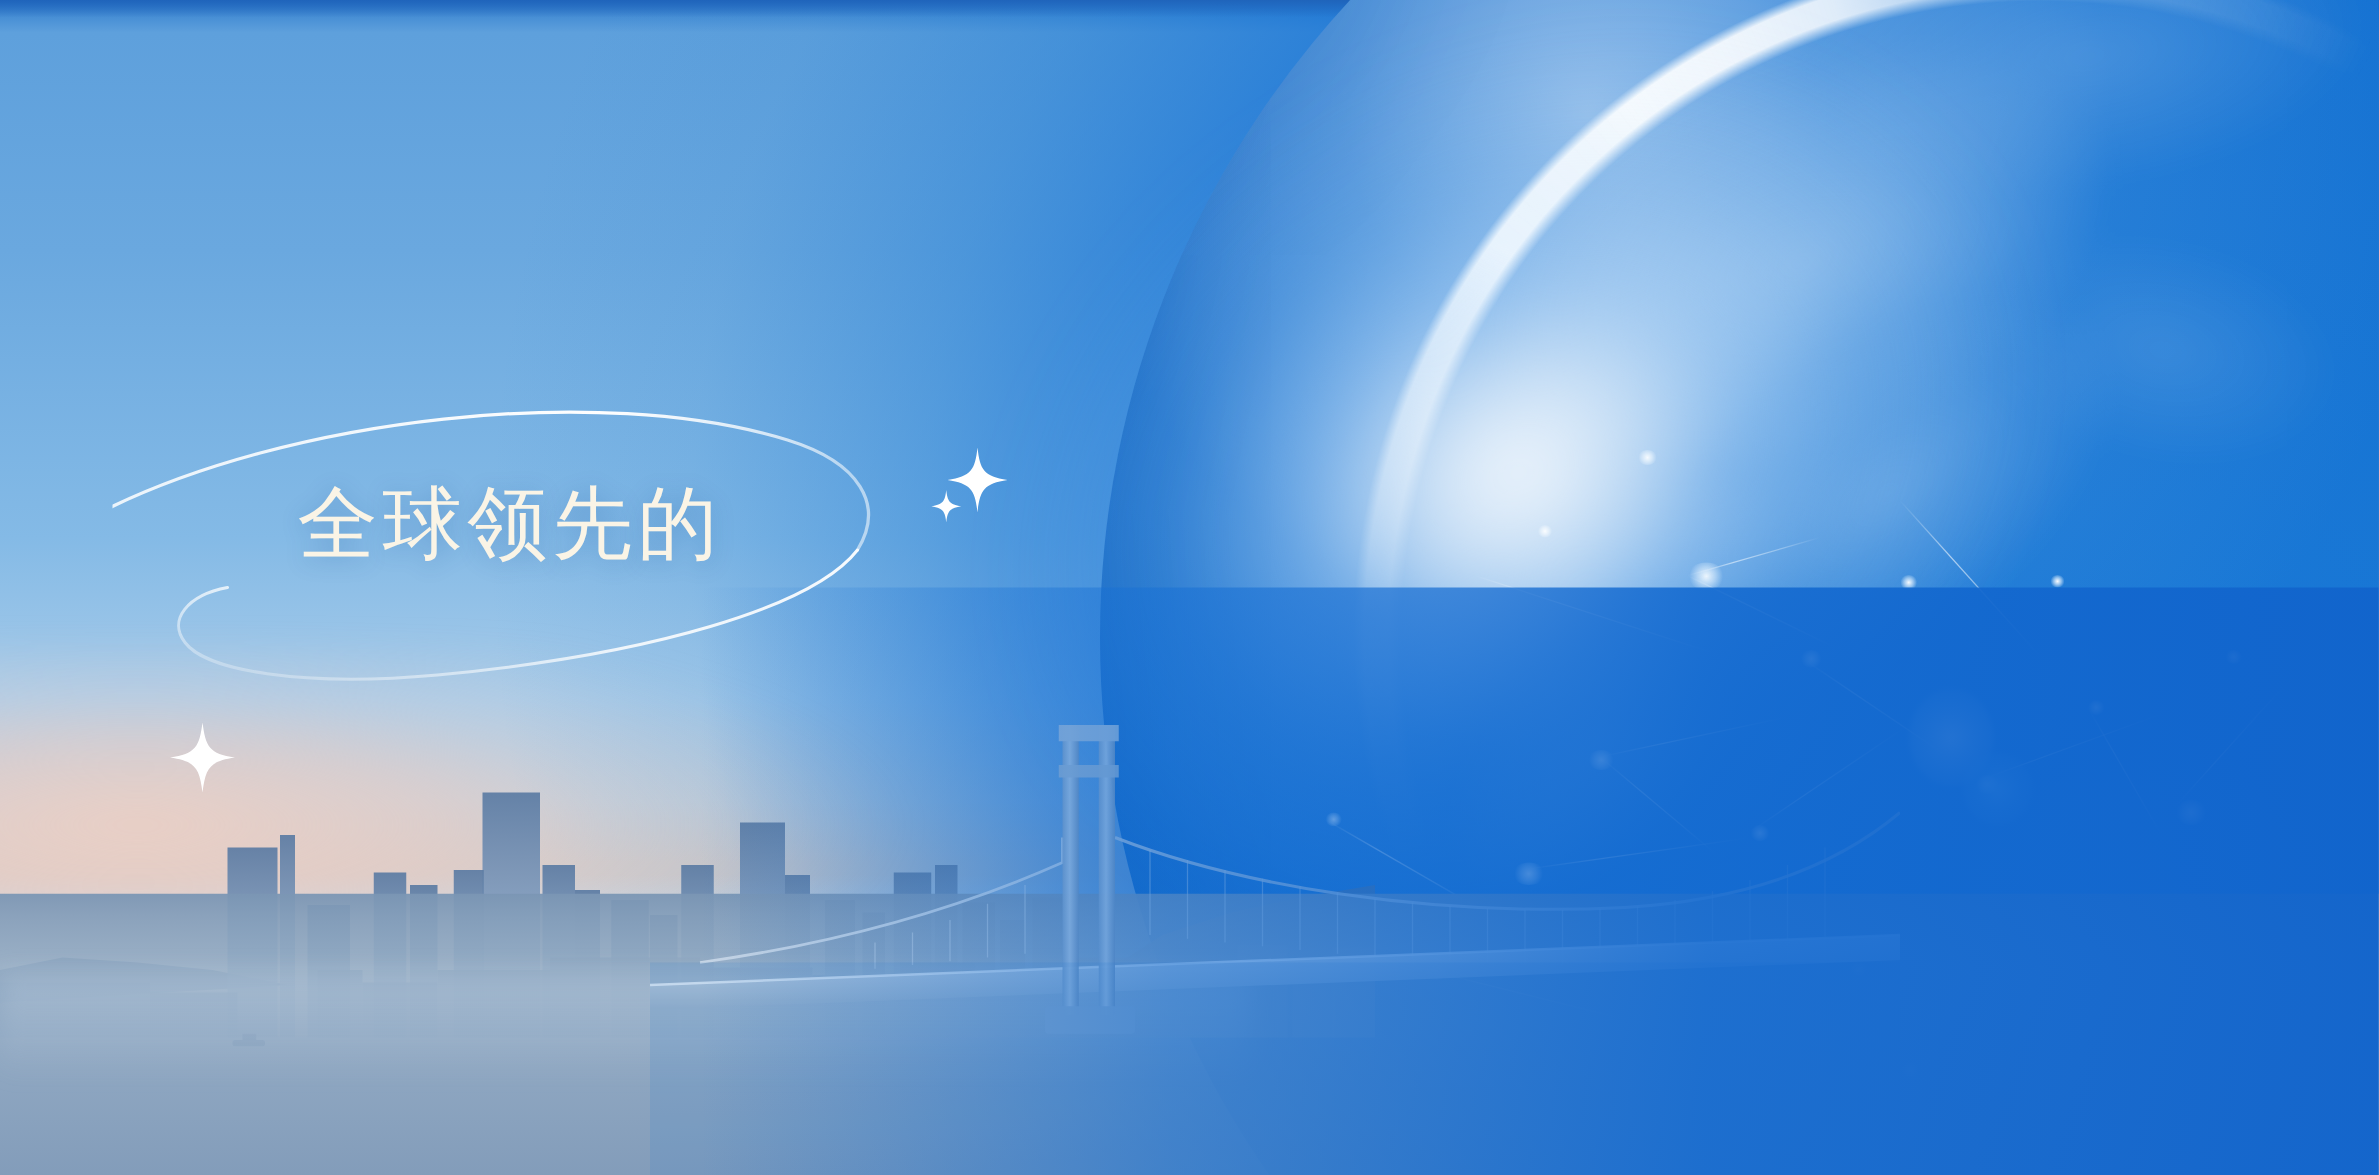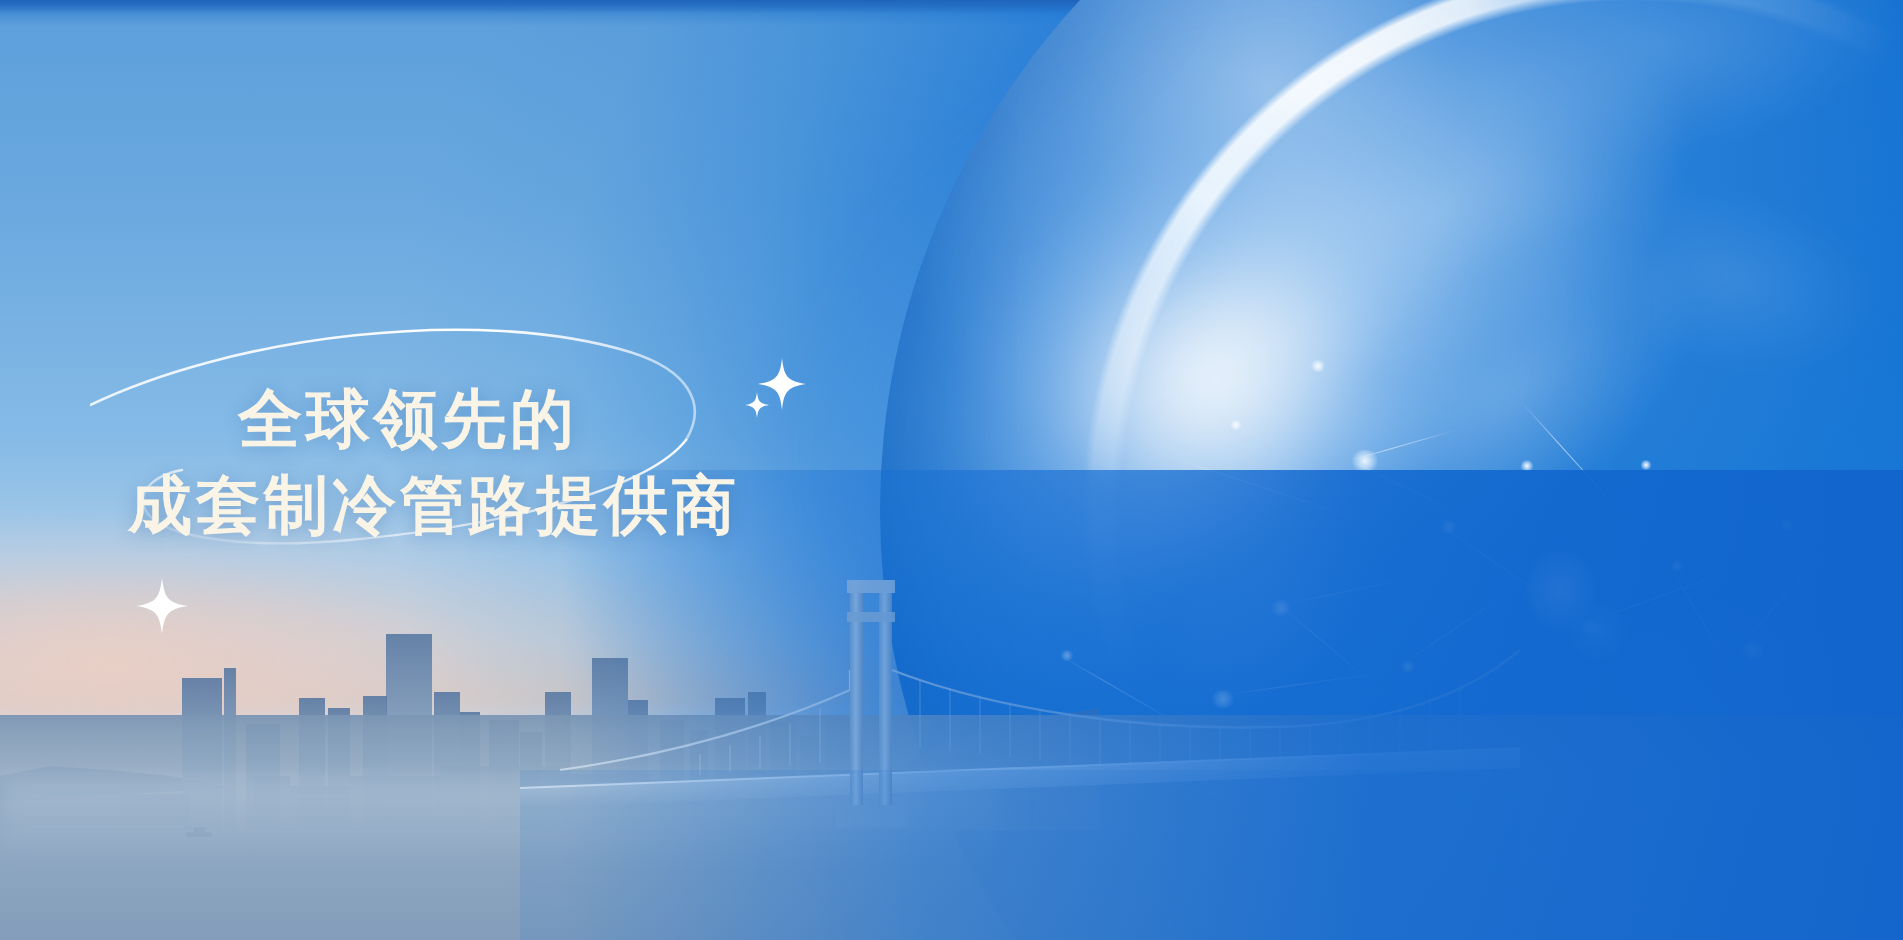--- a/index.html
+++ b/index.html
@@ -175,21 +175,21 @@
 
   
   .bridge { position: absolute; left: 520px; bottom: 0; width: 1000px; height: 420px; }
 
   
   .headline {
     position: absolute;
     left: 128px; top: 376px;
     width: 760px;
     color: #faf4e6;
-    font-weight: 700;
+    font-weight: 400;
     font-size: 64px;
     line-height: 86px;
     letter-spacing: 4px;
     text-shadow: 0 2px 18px rgba(25,80,150,0.28);
     white-space: nowrap;
   }
   .headline .line1 { display:block; margin-left: 110px; }
   .headline .line2 { display:block; margin-left: 0px; }
 
   
@@ -418,16 +418,15 @@
   </svg>
   <svg class="spark" style="left:745px; top:392px; width:24px; height:26px;" viewBox="0 0 24 26">
     <path d="M12 0 C13 9 14.5 11.5 24 13 C14.5 14.5 13 17 12 26 C11 17 9.5 14.5 0 13 C9.5 11.5 11 9 12 0 Z" fill="#ffffff"></path>
   </svg>
   <svg class="spark" style="left:136px; top:578px; width:52px; height:56px;" viewBox="0 0 52 56">
     <path d="M26 0 C28.5 19.5 31.5 25 52 28 C31.5 31 28.5 36.5 26 56 C23.5 36.5 20.5 31 0 28 C20.5 25 23.5 19.5 26 0 Z" fill="#ffffff"></path>
   </svg>
 
   <div class="headline">
     <span class="line1">全球领先的</span>
-    <span class="line2">成套制冷管路提供商</span>
   </div>
 
 </div>
 
 </body></html>

